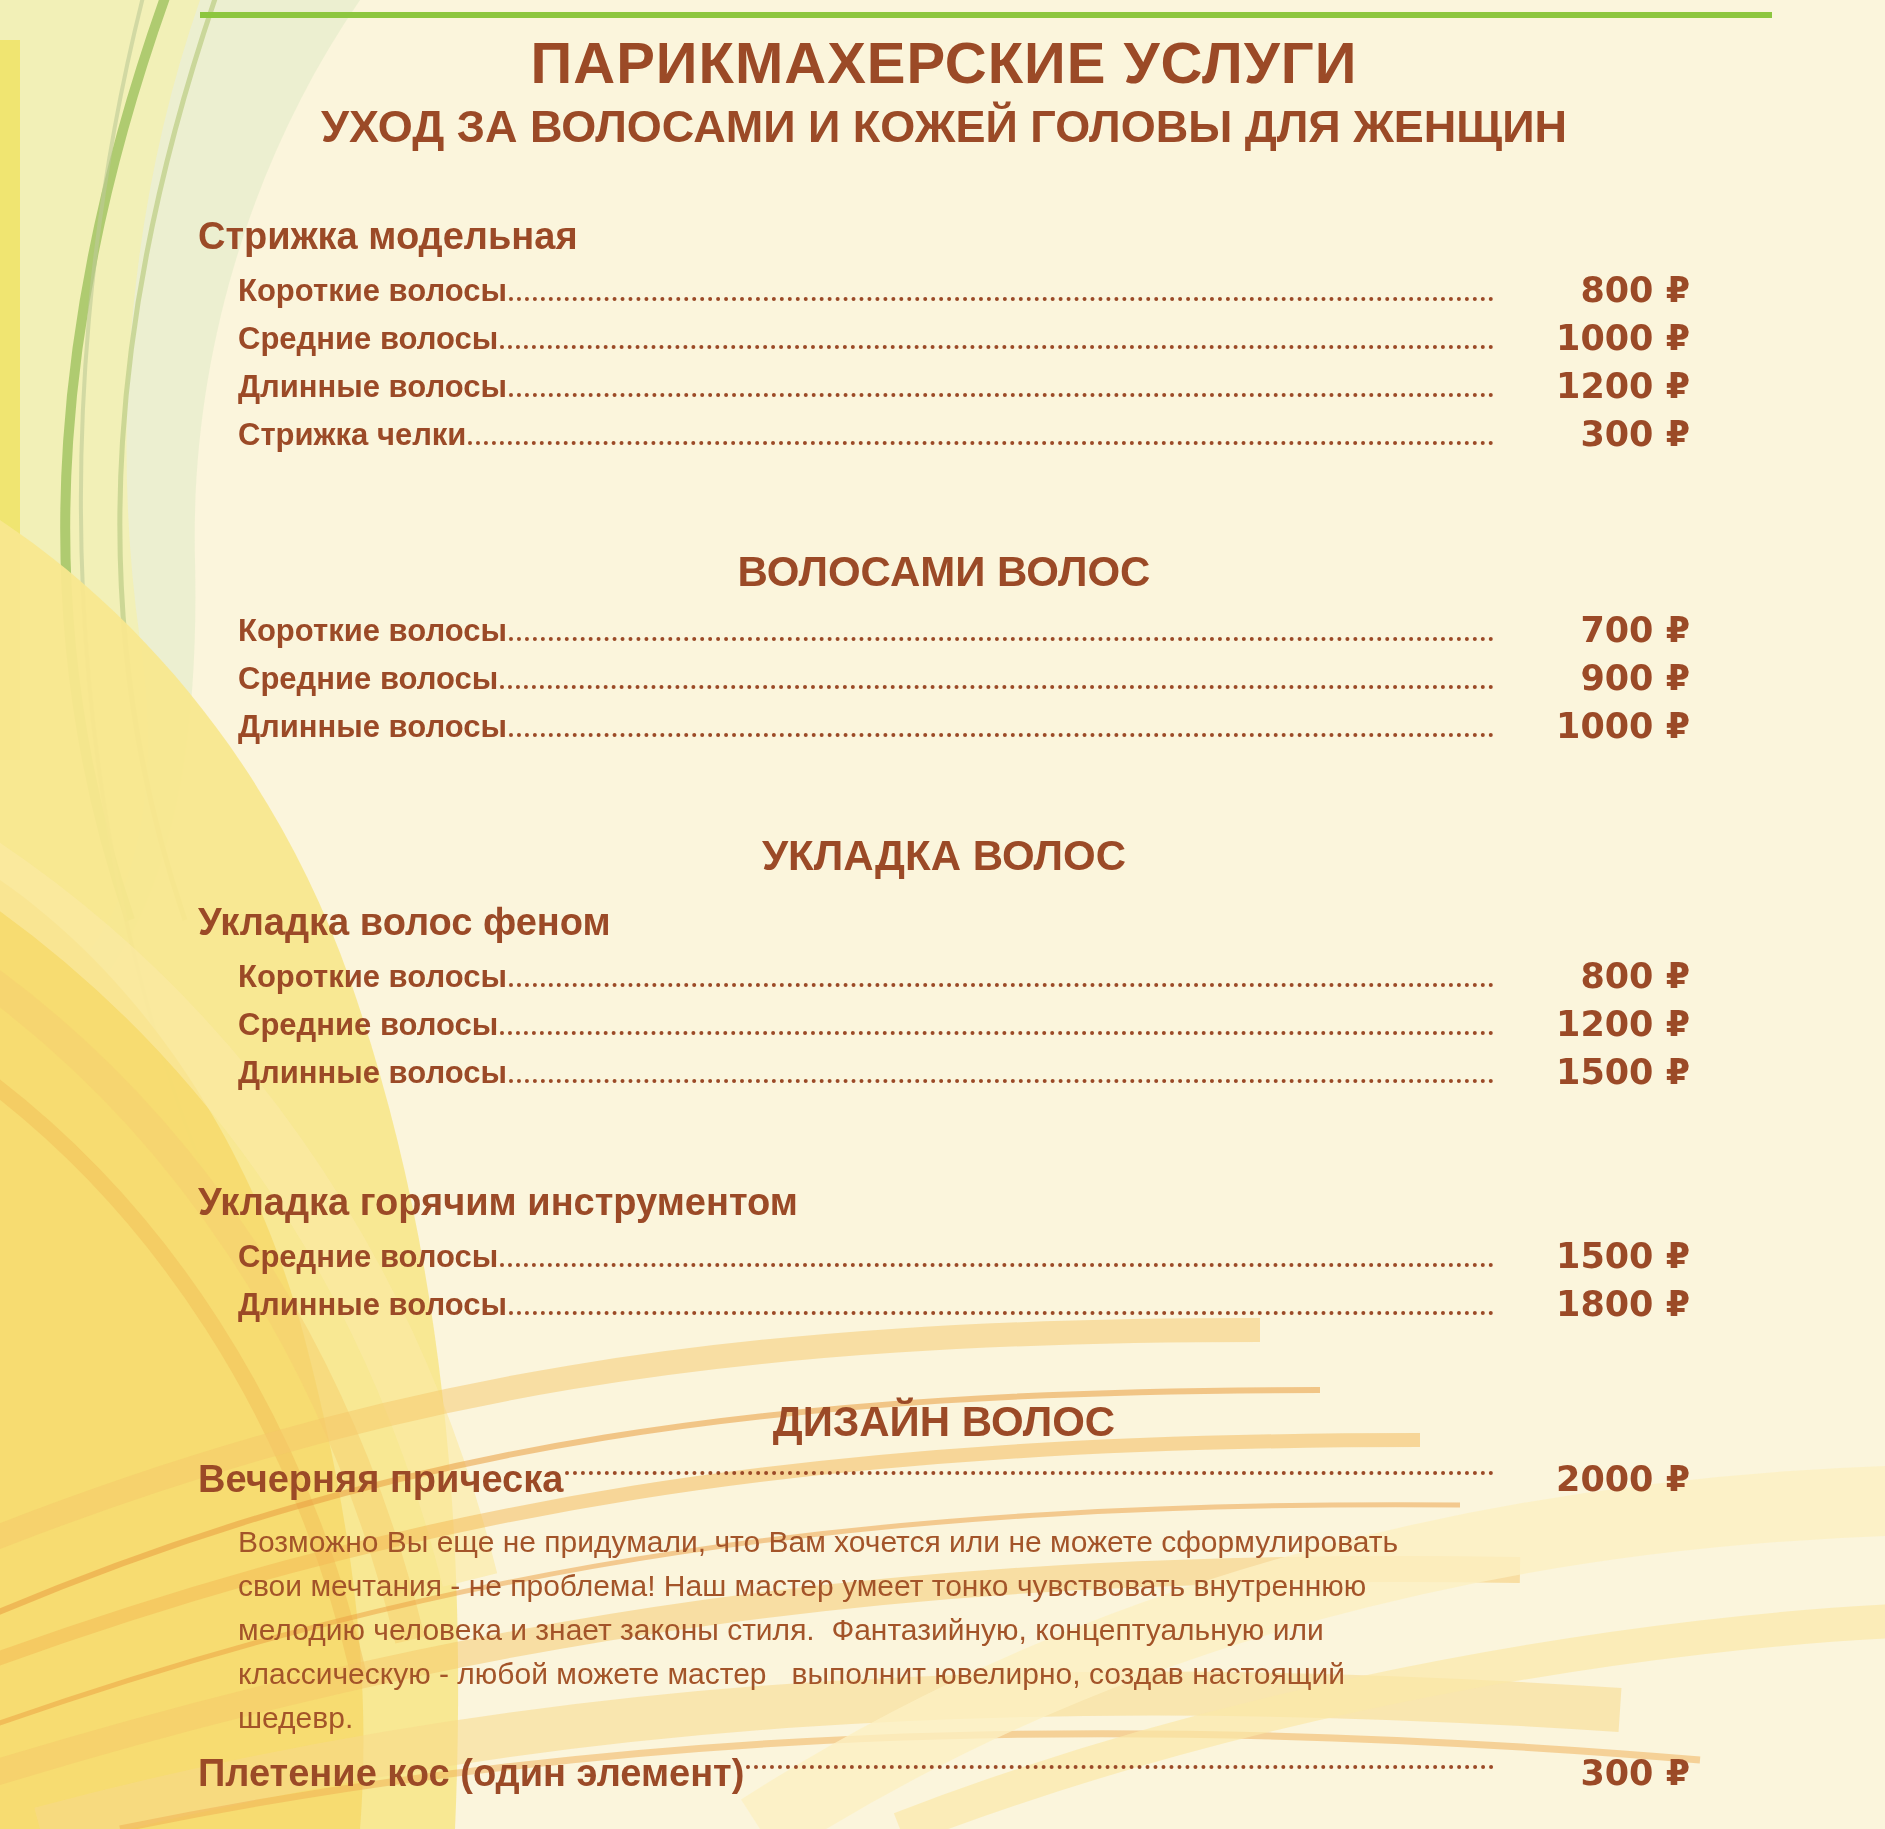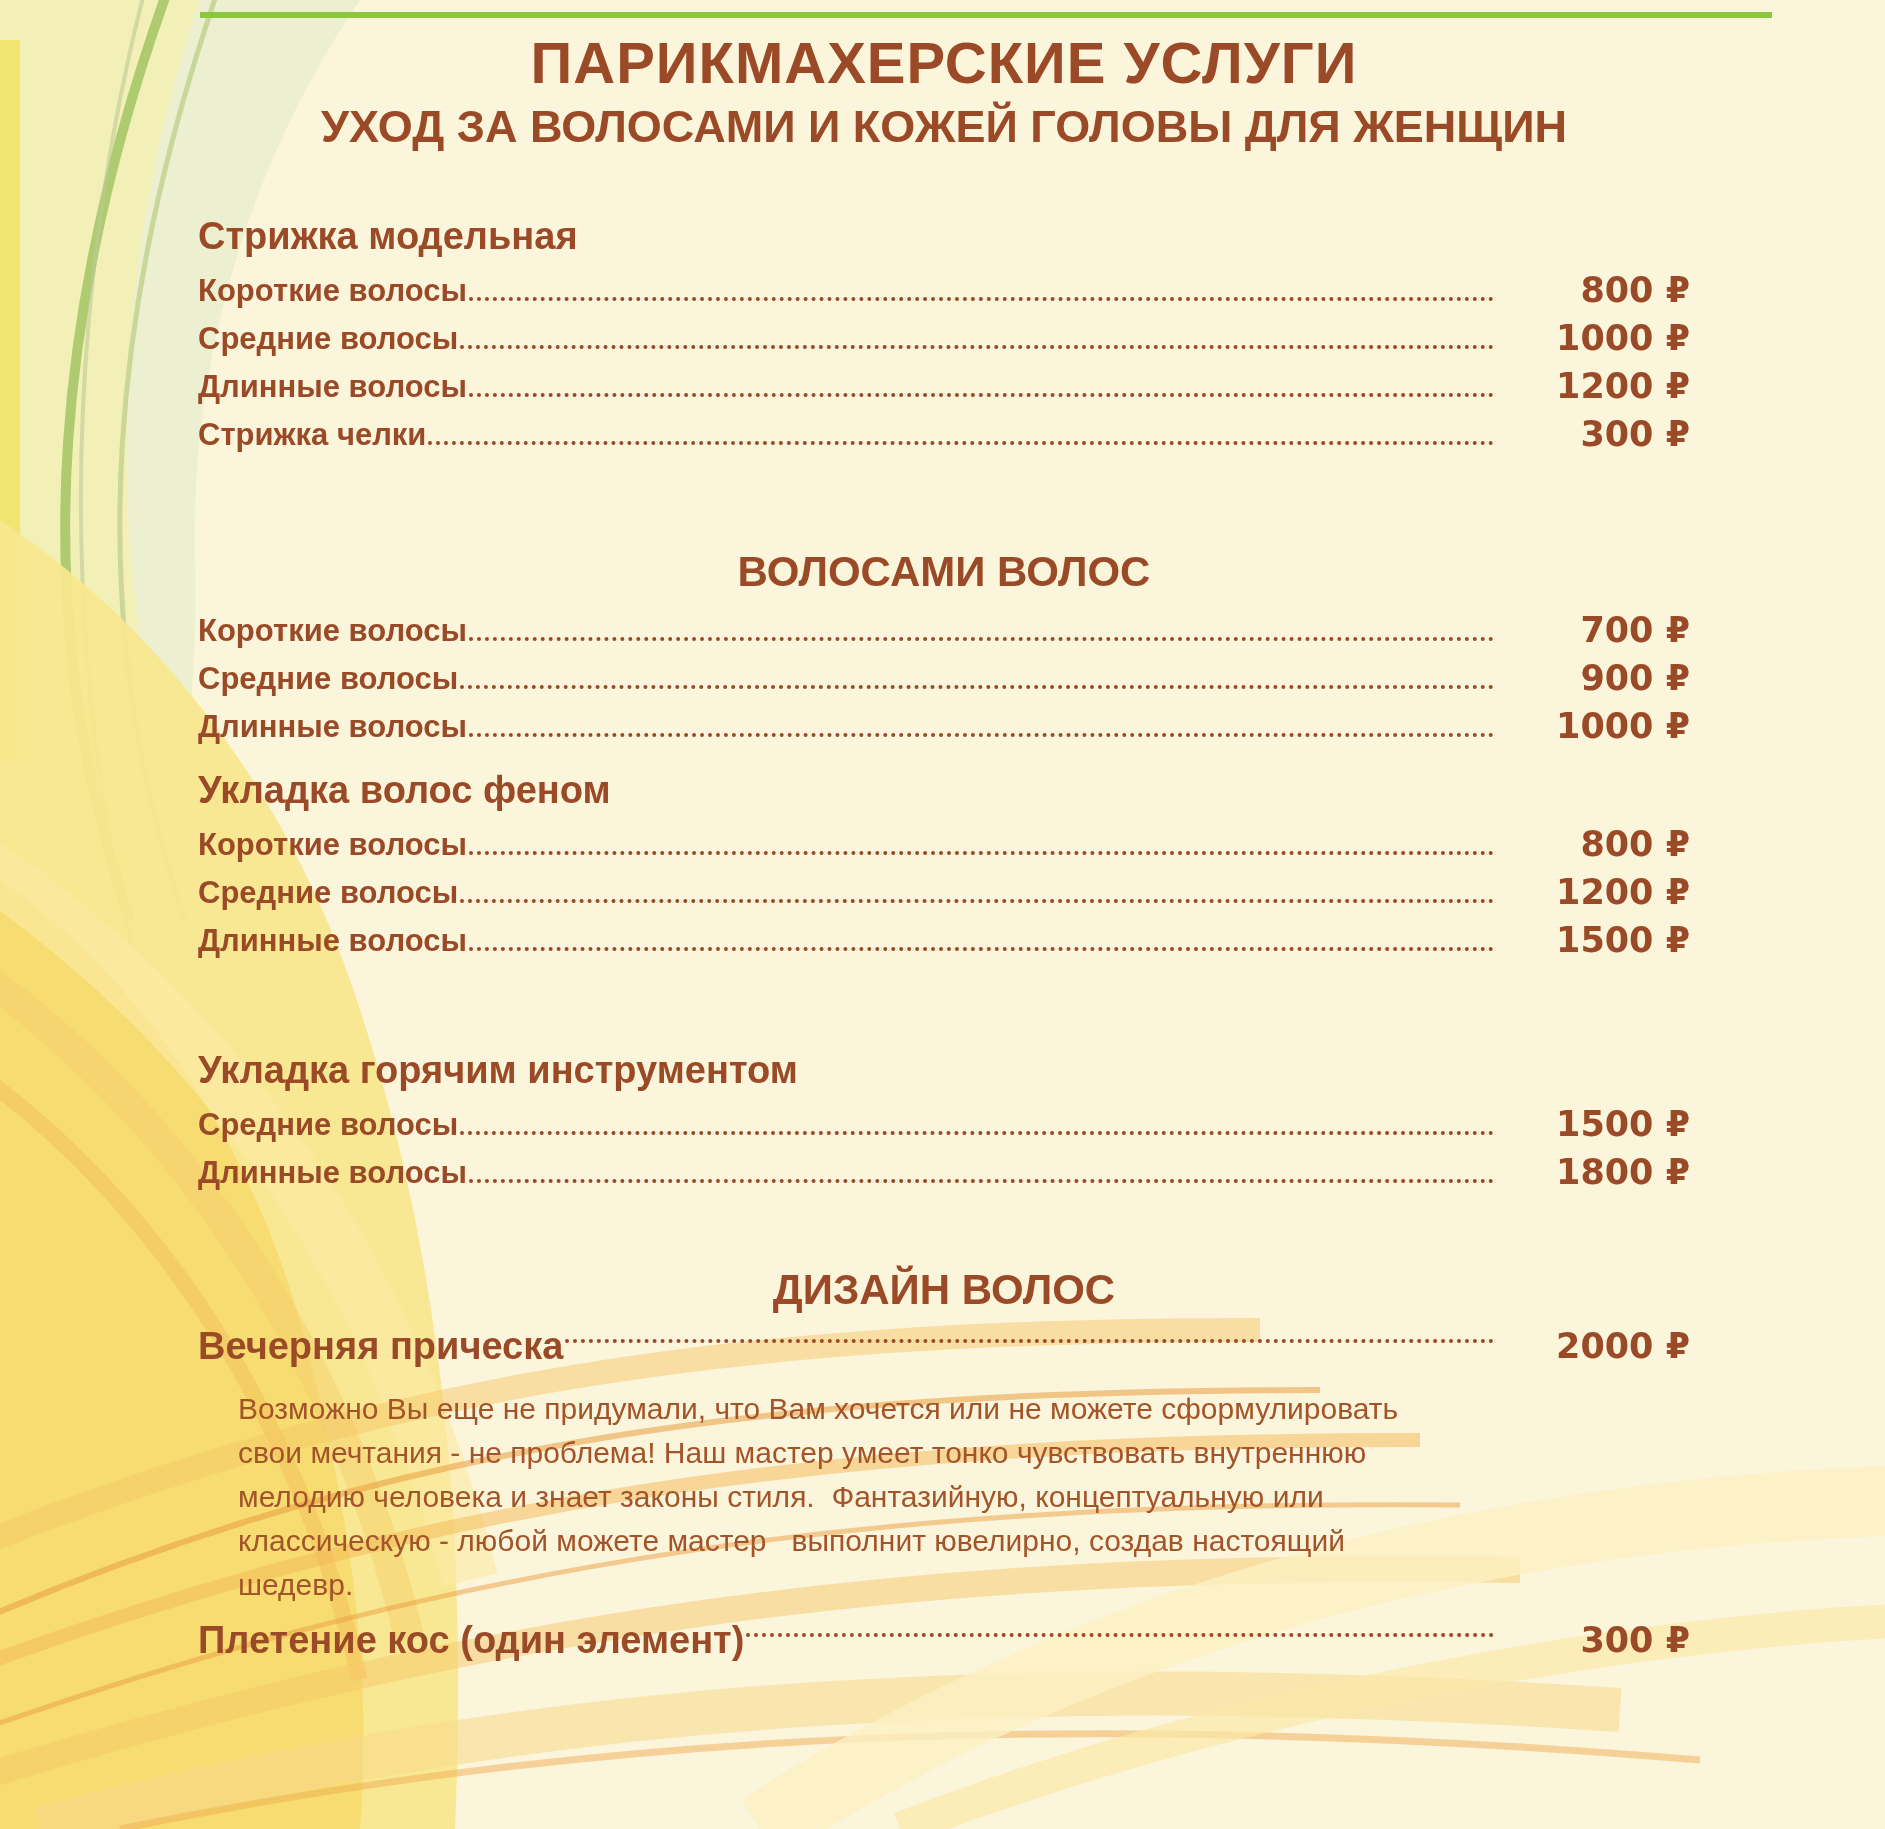--- a/index.html
+++ b/index.html
@@ -16,21 +16,21 @@
   .title { margin-top:34px; font-size:58px; font-weight:bold; line-height:1.0; text-align:center; letter-spacing:1px; }
   .subtitle { margin-top:12px; font-size:45px; font-weight:bold; line-height:1.0; text-align:center; }
 
   .heading-left { font-size:38px; font-weight:bold; line-height:1.0; margin-top:68px; }
   .heading-center { font-size:42px; font-weight:bold; line-height:1.1; text-align:center; margin-top:94px; }
   .heading-center.styling { margin-top:86px; }
   .heading-center.design { margin-top:74px; }
   .sub-heading { font-size:38px; font-weight:bold; line-height:1.0; margin-top:24px; }
   .sub-heading.hot { margin-top:90px; }
 
-  .rows { margin-top:8px; }
+  .rows { margin-top:8px;margin-left:40px; }
   .rows.first { margin-top:8px; }
   .row { display:flex; align-items:flex-end; height:48px; }
   .row-lg { display:flex; align-items:center; height:54px; margin-top:6px; }
   .label { font-size:31px; font-weight:bold; line-height:40px; white-space:nowrap; }
   .row-lg .label { font-size:38px; line-height:46px; }
   .dots { flex:1; border-bottom:4px dotted #9b4a27; margin:0 6px 10px 2px; min-width:40px; }
   .row-lg .dots { margin-bottom:11px; }
   .price { width:190px; text-align:right; font-size:35px; font-weight:bold; line-height:42px; white-space:nowrap;
            font-family:"DejaVu Sans","Liberation Sans",sans-serif; }
 
@@ -109,20 +109,21 @@
         <span class="dots"></span>
         <span class="price">900 ₽</span>
       </div>
       <div class="row">
         <span class="label">Длинные волосы</span>
         <span class="dots"></span>
         <span class="price">1000 ₽</span>
       </div>
     </div>
 
+    <div class="heading-center styling">УКЛАДКА ВОЛОС</div>
 
     <div class="sub-heading">Укладка волос феном</div>
     <div class="rows">
       <div class="row">
         <span class="label">Короткие волосы</span>
         <span class="dots"></span>
         <span class="price">800 ₽</span>
       </div>
       <div class="row">
         <span class="label">Средние волосы</span>

